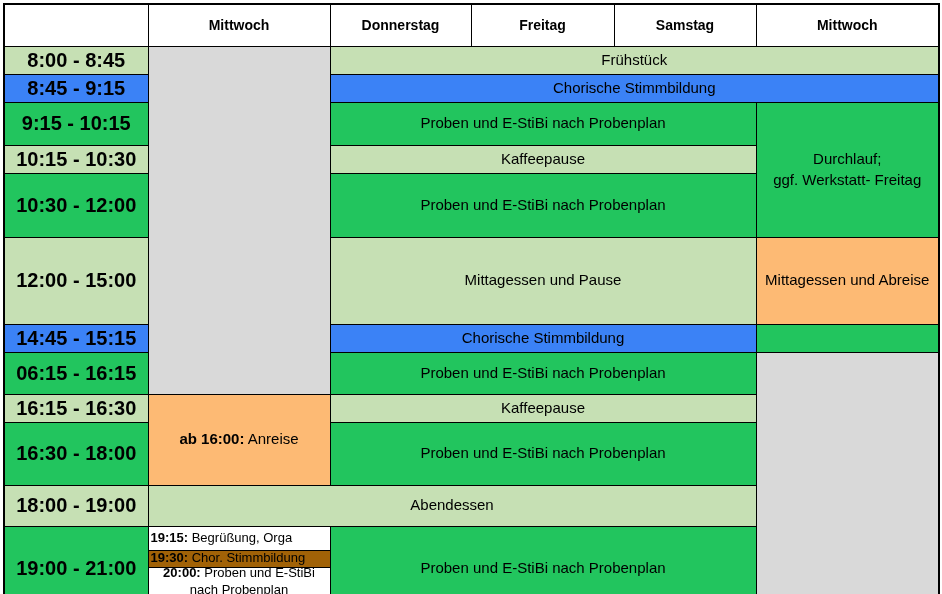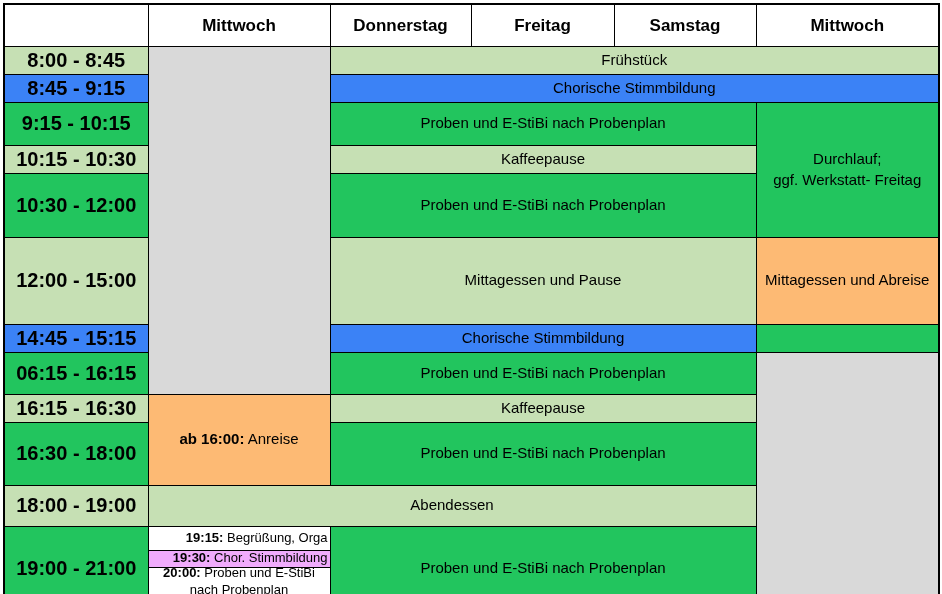--- a/index.html
+++ b/index.html
@@ -23,51 +23,51 @@
     border: 1px solid #000;
     text-align: center;
     vertical-align: middle;
     padding: 1px 2px;
     overflow: hidden;
     font-size: 15px;
     line-height: 1.25;
   }
   td.hdr {
     font-weight: 700;
-    font-size: 17px;
+    font-size: 14px;
     background: #ffffff;
   }
   td.time {
     font-weight: 700;
     font-size: 20px;
     margin-left: 8px;
   }
   .bg-green { background: #c6e0b4; }
   .bg-peach { background: #3b82f6; }
   .bg-blue  { background: #fdba74; }
   .bg-gray  { background: #d9d9d9; }
   .bg-white { background: #22c55e; }
   b, .bold { font-weight: 700; }
   td.subcell {
     padding: 0;
     vertical-align: top;
   }
   .subrow {
     display: flex;
     align-items: center;
-    justify-content: flex-end;
+    justify-content: flex-start;
     font-size: 13px;
     line-height: 1.25;
     background: #ffffff;
     box-sizing: border-box;
     padding: 8px 2px;
   }
   .subrow + .subrow { border-top: 1px solid #000; }
   .subrow.s1 { height: 23px; }
-  .subrow.s2 { height: 14px; background: #f0abfc; }
+  .subrow.s2 { height: 14px; background: #a16207; }
   .subrow.s3 { height: 29px; }
   .two-line div { line-height: 1.35; }
 </style>
 </head>
 <body>
 
 <table class="schedule">
   <colgroup>
     <col style="width:144px">
     <col style="width:182px">

